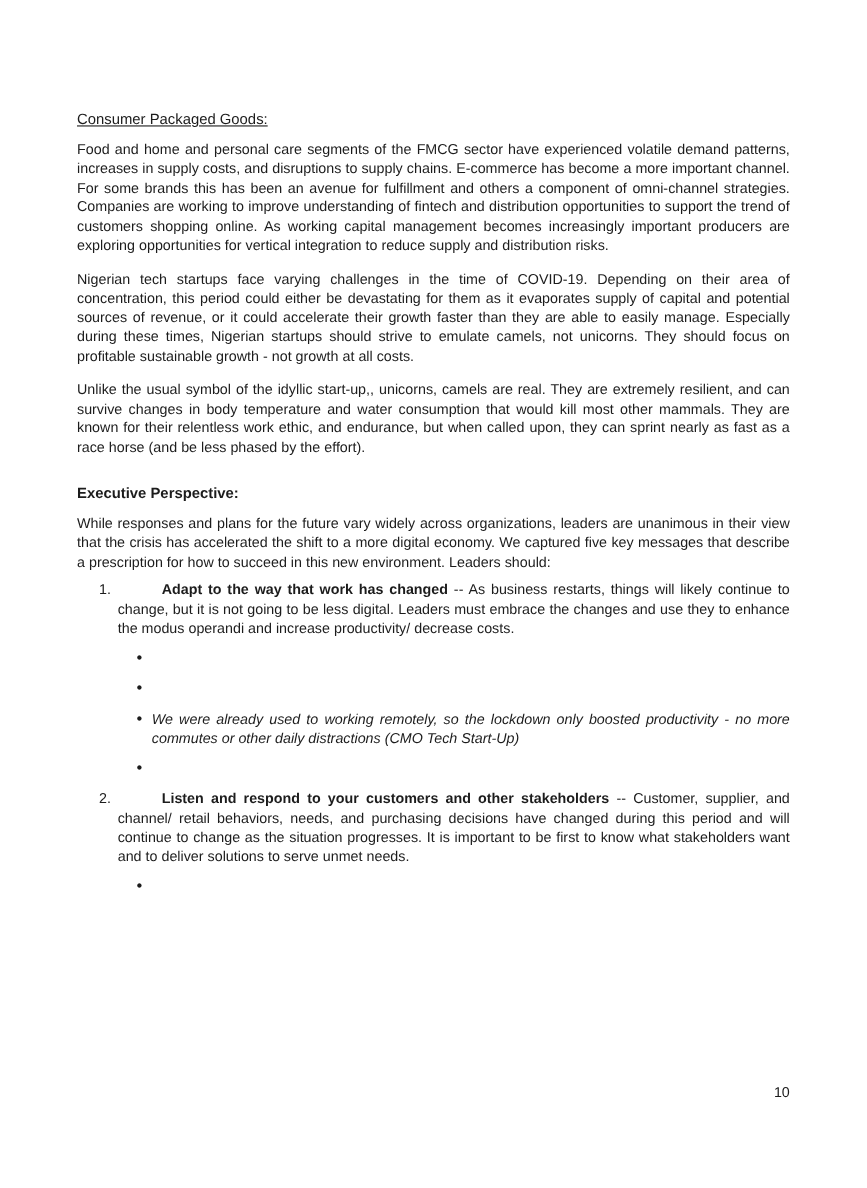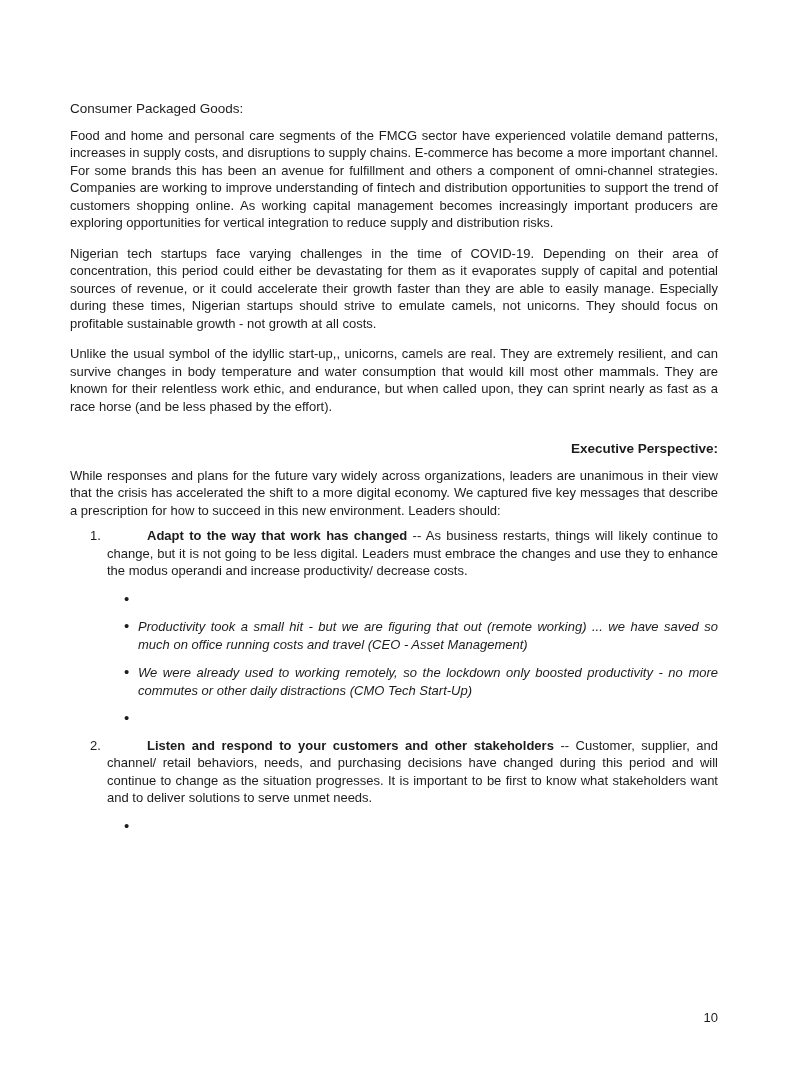--- a/index.html
+++ b/index.html
@@ -17,22 +17,22 @@
   .content {
     position:absolute;
     left:70px; top:100px;
     width:648px;
   }
   .head {
     font-size:13.5px;
     font-weight:normal;
     margin:0 0 9px 0;
   }
-  .head.underline { }
-  .head.bold { font-weight:bold;text-align:right; }
+  .head.underline { text-decoration:underline; }
+  .head.bold { font-weight:bold; }
   .mt-section { margin-top:25px; }
   p.body {
     text-align:justify;
     margin:0 0 13px 0;
   }
   p.intro { margin-bottom:8px; }
   .oli {
     display:flex;
     align-items:baseline;
     margin-bottom:10px;
@@ -57,21 +57,21 @@
     width:14px;
     font-size:15px;
   }
   .bli .itext {
     flex:1;
     text-align:justify;
     font-style:italic;
   }
   .page-num {
     position:absolute;
-    right:70px; top:1009px;
+    right:70px; top:984px;
     font-size:13px;
   }
   b.lead { font-weight:bold;margin-left:40px; }
 </style>
 </head>
 <body>
 
 <div class="page">
   <div class="content">
 
@@ -88,21 +88,20 @@
       <span class="num">1.</span>
       <div class="itext"><b class="lead">Adapt to the way that work has changed</b> <span>-- As business restarts, things will likely continue to change, but it is not going to be less digital. Leaders must embrace the changes and use they to enhance the modus operandi and increase productivity/ decrease costs.</span></div>
     </div>
 
     <div class="bli">
       <span class="dot">•</span>
     </div>
 
     <div class="bli">
       <span class="dot">•</span>
-      <div class="itext">Productivity took a small hit - but we are figuring that out (remote working) ... we have saved so much on office running costs and travel (CEO - Asset Management)</div>
     </div>
 
     <div class="bli">
       <span class="dot">•</span>
       <div class="itext">We were already used to working remotely, so the lockdown only boosted productivity - no more commutes or other daily distractions (CMO Tech Start-Up)</div>
     </div>
 
     <div class="bli">
       <span class="dot">•</span>
     </div>

